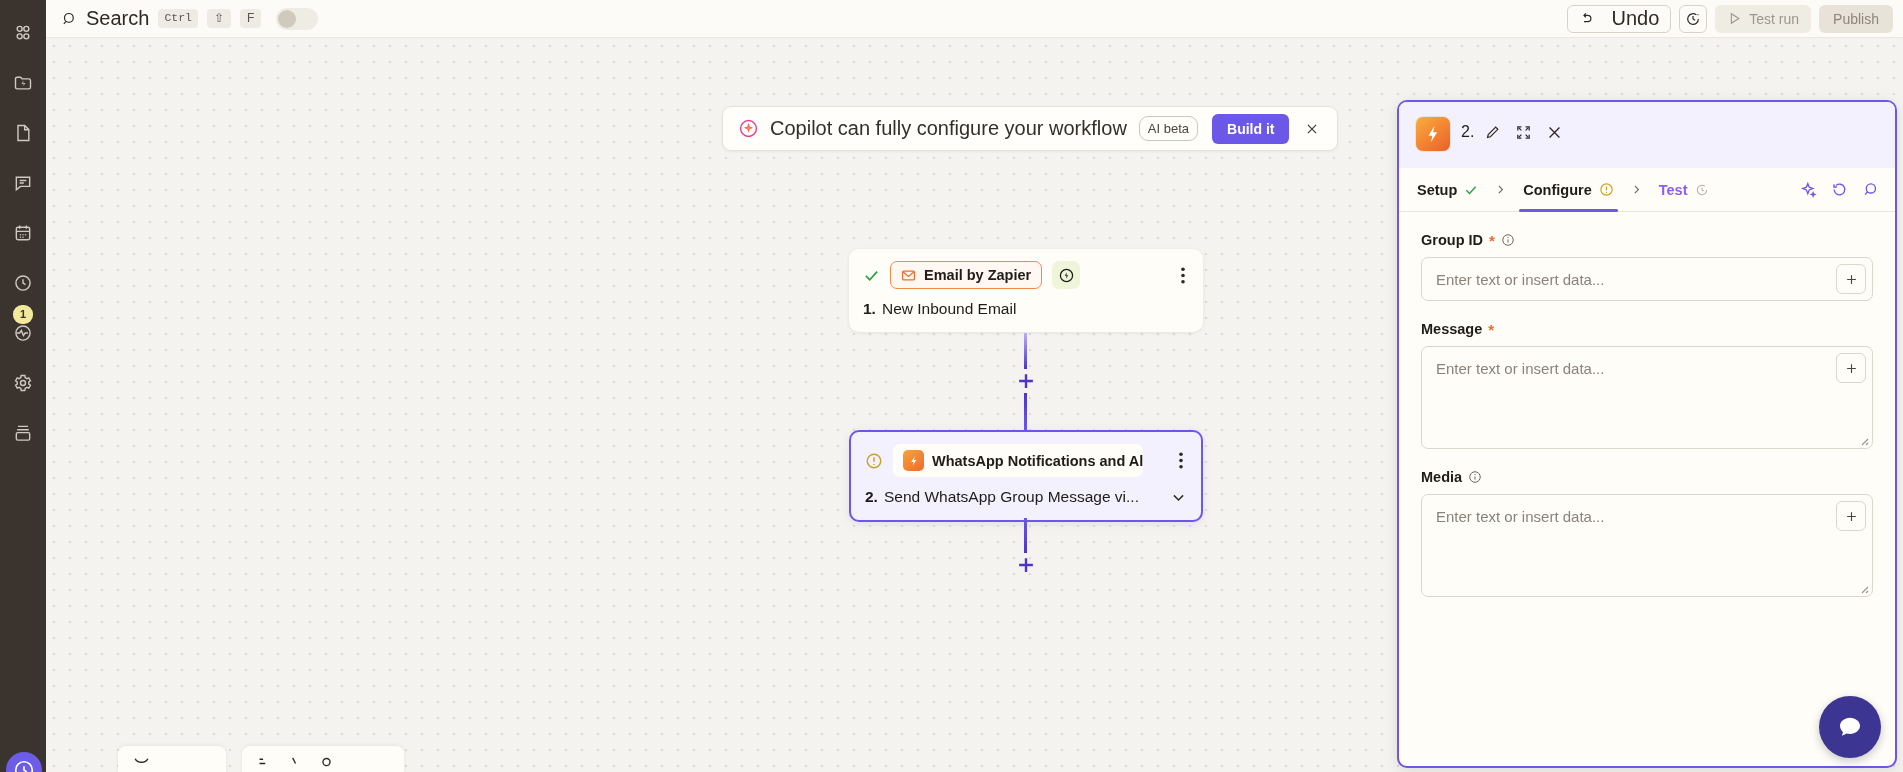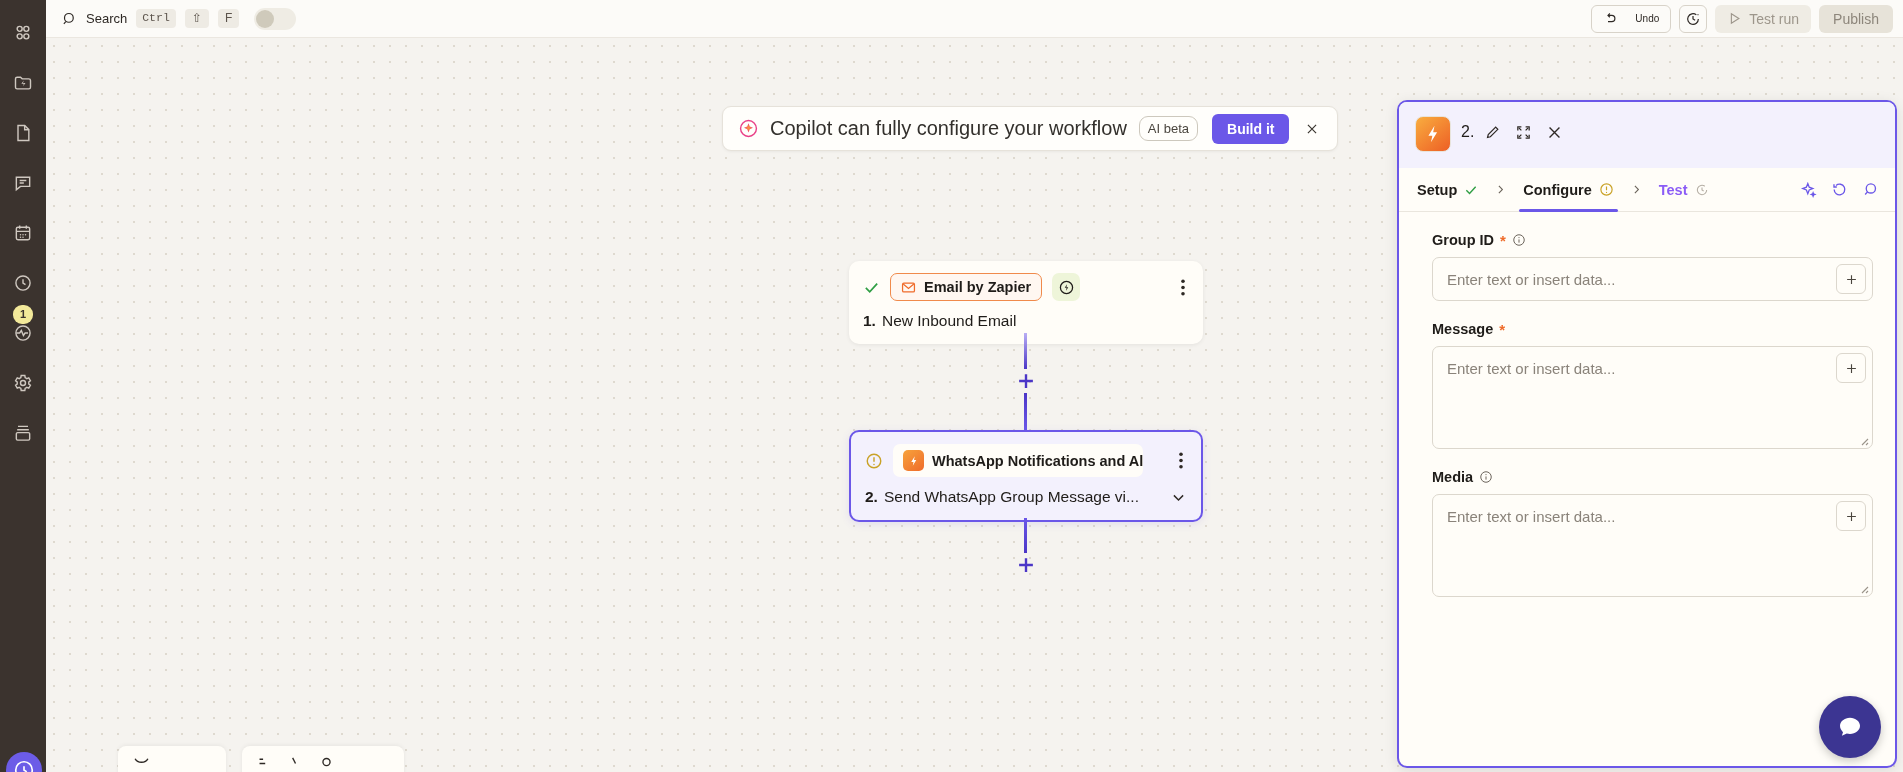--- a/index.html
+++ b/index.html
@@ -37,40 +37,40 @@
 
   
   .main { flex: 1; display: flex; flex-direction: column; position: relative; }
 
   .topbar {
     height: 38px; background: #fcfbf8; display: flex; align-items: center;
     padding: 0 10px 0 16px; flex: 0 0 38px; position: relative; z-index: 20;
     border-bottom: 1px solid #ebe7e0;
   }
   .search-group { display: flex; align-items: center; gap: 9px; }
-  .search-label { font-size: 13px; color: #2e2925; }
+  .search-label { font-size: 20px; color: #2e2925; }
   .kbd {
     background: #eeebe4; border-radius: 4px; color: #5c544c;
     font-family: "Liberation Mono", monospace; font-size: 11.5px;
     padding: 3px 6px; line-height: 1.1;
   }
   .kbd.sq { padding: 3px 7px; font-family: "Liberation Sans", sans-serif; font-size: 12px;}
   .toggle-pill {
     width: 42px; height: 22px; border-radius: 11px; background: #efece4;
     position: relative; margin-left: 6px; cursor: pointer;
   }
   .toggle-pill::after {
     content: ""; position: absolute; left: 2px; top: 2px;
     width: 18px; height: 18px; border-radius: 50%; background: #cfcabb;
   }
   .topbar-right { margin-left: auto; display: flex; align-items: center; gap: 8px; }
   .btn-undo {
     display: flex; align-items: center; gap: 17px;
     border: 1px solid #d8d3c9; background: #fcfbf8; border-radius: 6px;
-    height: 28px; padding: 0 11px; font-size: 10px; color: #2e2925; cursor: pointer;
+    height: 28px; padding: 0 11px; font-size: 20px; color: #2e2925; cursor: pointer;
   }
   .btn-icon-sq {
     width: 28px; height: 28px; border: 1px solid #d8d3c9; background: #fcfbf8;
     border-radius: 6px; display: flex; align-items: center; justify-content: center;
     cursor: pointer;
   }
   .btn-ghost {
     display: flex; align-items: center; gap: 7px; background: #efece4;
     border: none; border-radius: 6px; height: 28px; padding: 0 12px;
     font-size: 14px; color: #9d968b; cursor: pointer;
@@ -105,21 +105,21 @@
     font-size: 14px; font-weight: 700; height: 30px; padding: 0 15px;
     cursor: pointer; margin-left: 2px;
   }
   .icon-x-btn { cursor: pointer; display:flex; align-items:center; padding: 2px 4px; }
 
   
   .node {
     position: absolute; background: #fffdf8; border-radius: 10px;
     box-shadow: 0 1px 4px rgba(0,0,0,.07); padding: 12px 14px 14px 14px;
   }
-  .node-1 { left: 803px; top: 223px; width: 354px; }
+  .node-1 { left: 803px; top: 211px; width: 354px; }
   .node-2 {
     left: 803px; top: 392px; width: 354px;
     background: #f3f1fd; border: 2px solid #6b57e8;
     box-shadow: 0 2px 8px rgba(107,87,232,.13);
   }
   .node-row { display: flex; align-items: center; gap: 10px; }
   .app-chip {
     display: inline-flex; align-items: center; gap: 8px;
     border: 1px solid #f08a4b; background: #fff7f1; border-radius: 7px;
     padding: 5px 10px; font-size: 14.5px; font-weight: 700; color: #1f1c19;
@@ -193,21 +193,21 @@
   .tab.active { color: #1f1c19; text-align: center; }
   .tab.active::after {
     content: ""; position: absolute; left: -2px; right: -2px; bottom: 0;
     height: 2.5px; background: #6b57e8; border-radius: 2px;
   }
   .tab.muted { color: #8b5cf6; font-weight: 700; }
   .tab-sep { padding: 0 14px; display: flex; align-items: center; }
   .tabs-right { margin-left: auto; display: flex; align-items: center; gap: 14px; }
 
   .panel-body { flex: 1; overflow-y: auto; padding: 20px 22px 10px 22px; }
-  .field { margin-bottom: 20px; margin-left: 11px; }
+  .field { margin-bottom: 20px; }
   .field-label {
     display: flex; align-items: center; gap: 6px; margin-bottom: 9px;
     font-size: 14.5px; font-weight: 700; color: #1f1c19;
   }
   .req { color: #ef6b2a; font-size: 15px; line-height: 1; }
   .input-wrap {
     position: relative; border: 1px solid #dcd7cd; border-radius: 7px;
     background: #fffdf8;
   }
   .input-wrap.single { height: 44px; }

